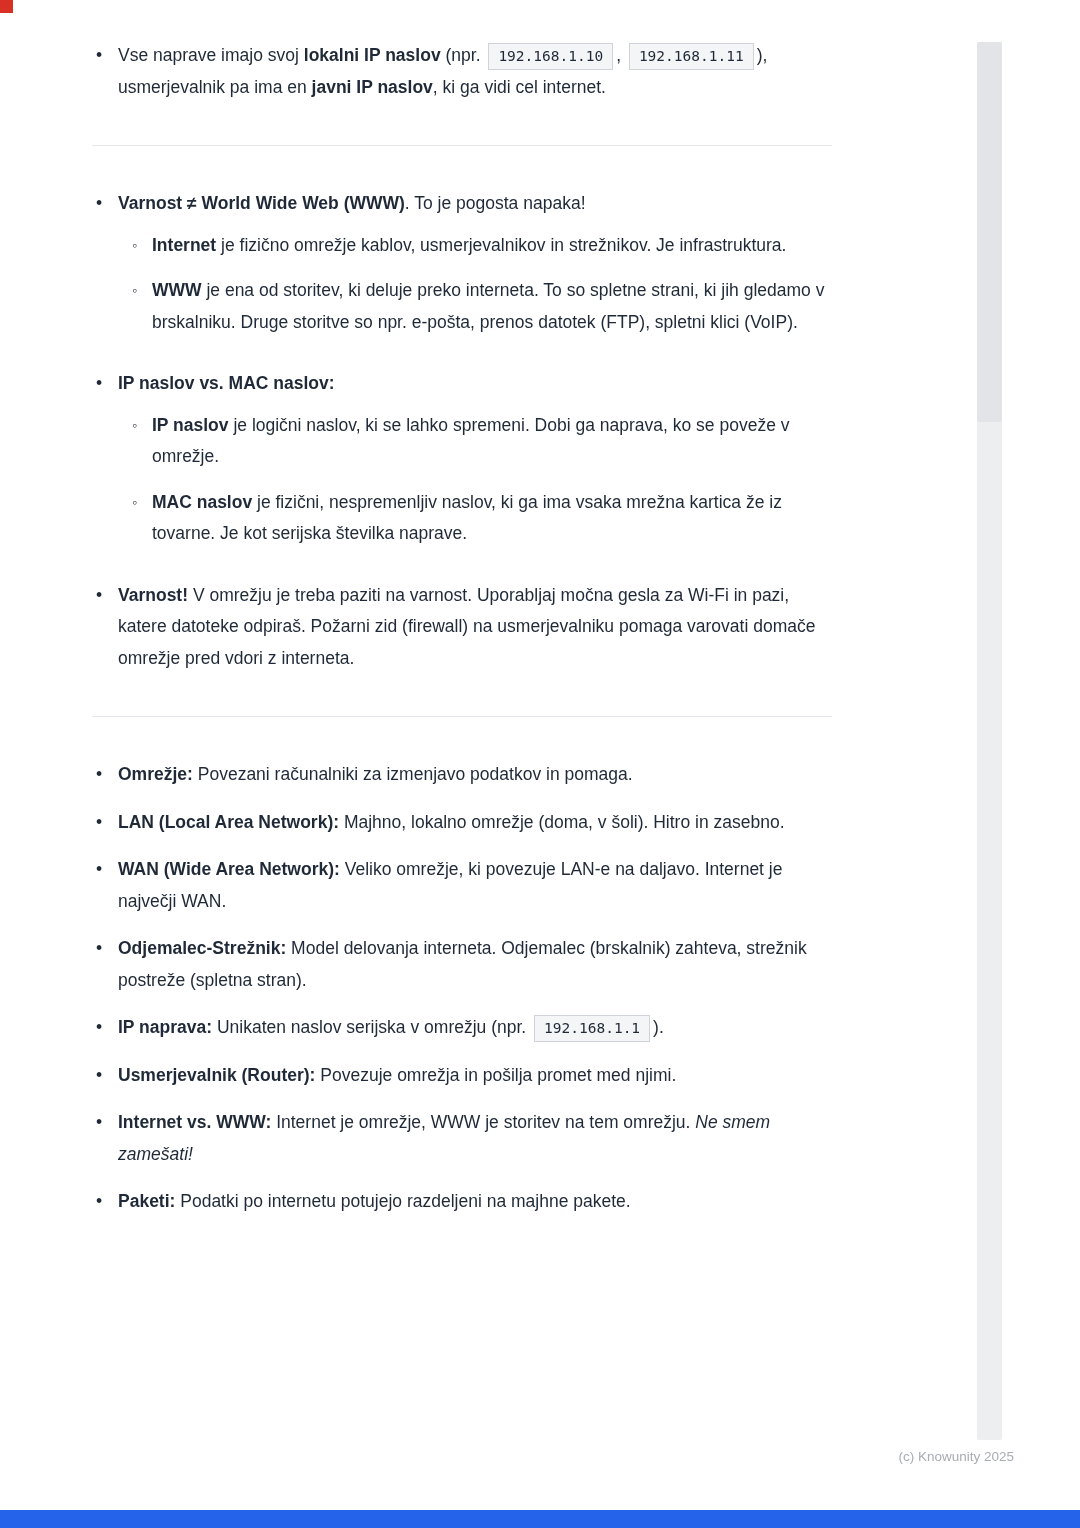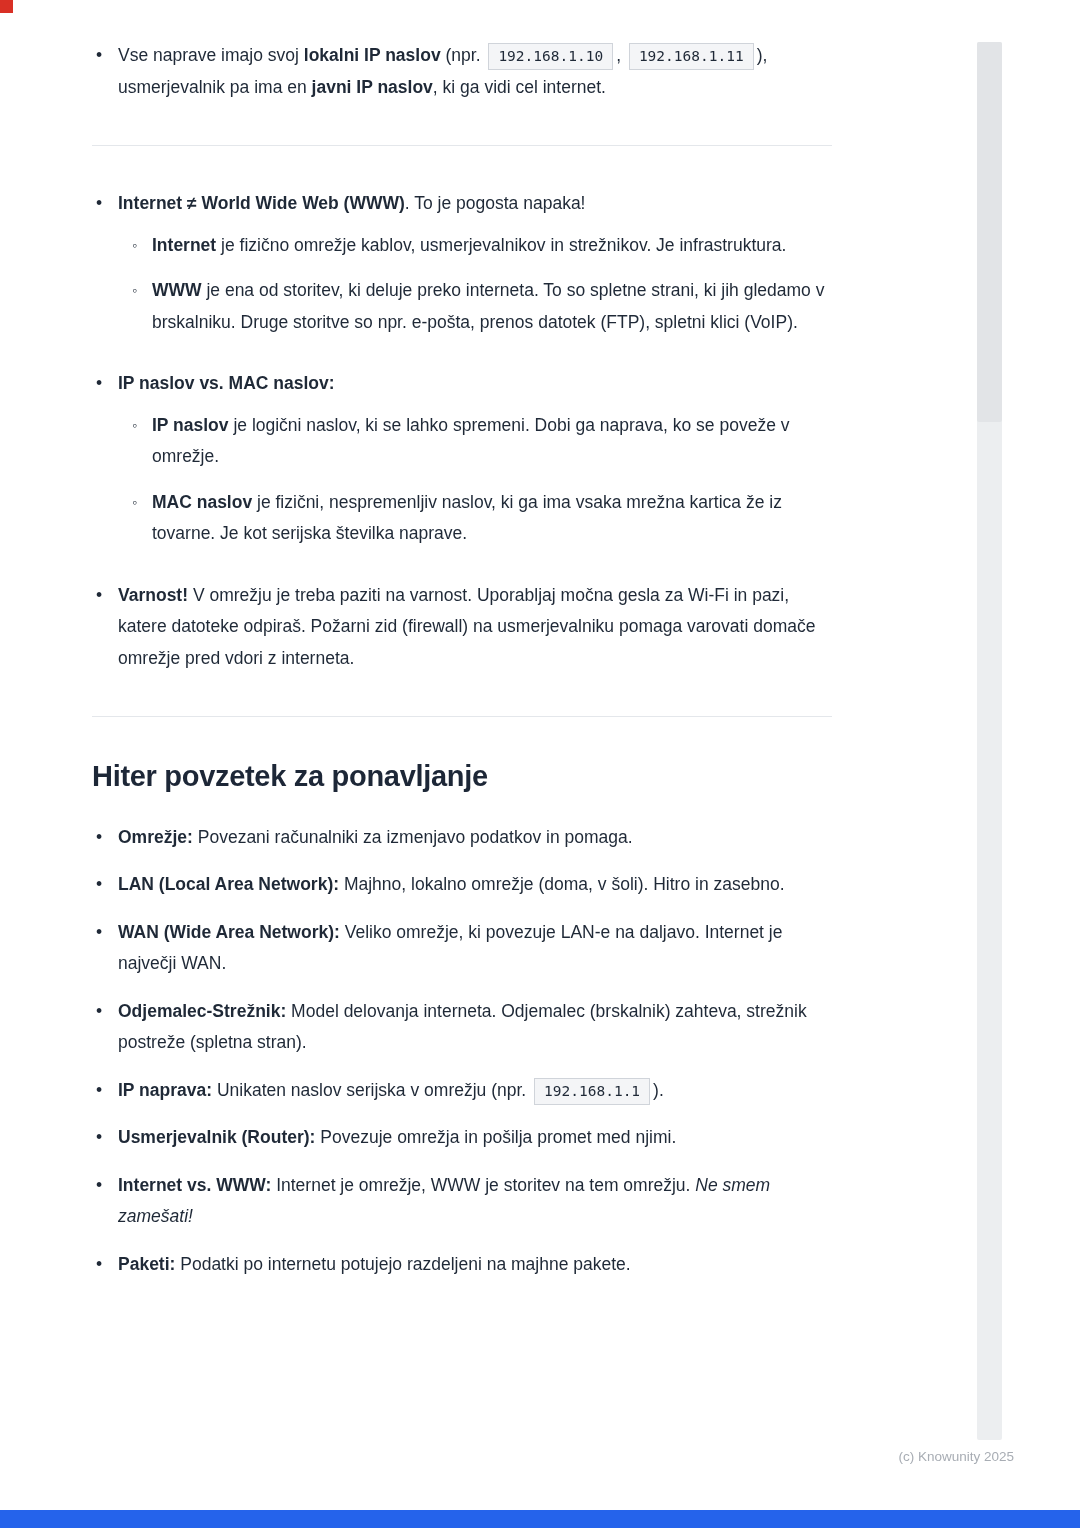--- a/index.html
+++ b/index.html
@@ -137,21 +137,21 @@
       <div class="list level1">
         <div class="li">
           <span class="bullet">•</span>
           <div class="li-content"><span>Vse naprave imajo svoj </span><strong>lokalni IP naslov</strong><span> (npr. </span><code class="chip">192.168.1.10</code><span>, </span><code class="chip">192.168.1.11</code><span>), usmerjevalnik pa ima en </span><strong>javni IP naslov</strong><span>, ki ga vidi cel internet.</span></div>
         </div>
       </div>
       <div class="divider"></div>
       <div class="list level1">
         <div class="li">
           <span class="bullet">•</span>
-          <div class="li-content"><strong>Internet ≠ World Wide Web (WWW)</strong><span>. To je pogosta napaka!</span><div class="list level2">
+          <div class="li-content"><strong>Varnost ≠ World Wide Web (WWW)</strong><span>. To je pogosta napaka!</span><div class="list level2">
               <div class="li">
                 <span class="bullet">◦</span>
                 <div class="li-content"><strong>Internet</strong><span> je fizično omrežje kablov, usmerjevalnikov in strežnikov. Je infrastruktura.</span></div>
               </div>
               <div class="li">
                 <span class="bullet">◦</span>
                 <div class="li-content"><strong>WWW</strong><span> je ena od storitev, ki deluje preko interneta. To so spletne strani, ki jih gledamo v brskalniku. Druge storitve so npr. e-pošta, prenos datotek (FTP), spletni klici (VoIP).</span></div>
               </div>
             </div></div>
         </div>
@@ -167,21 +167,20 @@
                 <div class="li-content"><strong>MAC naslov</strong><span> je fizični, nespremenljiv naslov, ki ga ima vsaka mrežna kartica že iz tovarne. Je kot serijska številka naprave.</span></div>
               </div>
             </div></div>
         </div>
         <div class="li">
           <span class="bullet">•</span>
           <div class="li-content"><strong>Varnost!</strong><span> V omrežju je treba paziti na varnost. Uporabljaj močna gesla za Wi-Fi in pazi, katere datoteke odpiraš. Požarni zid (firewall) na usmerjevalniku pomaga varovati domače omrežje pred vdori z interneta.</span></div>
         </div>
       </div>
       <div class="divider"></div>
-      <h2>Hiter povzetek za ponavljanje</h2>
       <div class="list level1">
         <div class="li">
           <span class="bullet">•</span>
           <div class="li-content"><strong>Omrežje:</strong><span> Povezani računalniki za izmenjavo podatkov in pomaga.</span></div>
         </div>
         <div class="li">
           <span class="bullet">•</span>
           <div class="li-content"><strong>LAN (Local Area Network):</strong><span> Majhno, lokalno omrežje (doma, v šoli). Hitro in zasebno.</span></div>
         </div>
         <div class="li">

